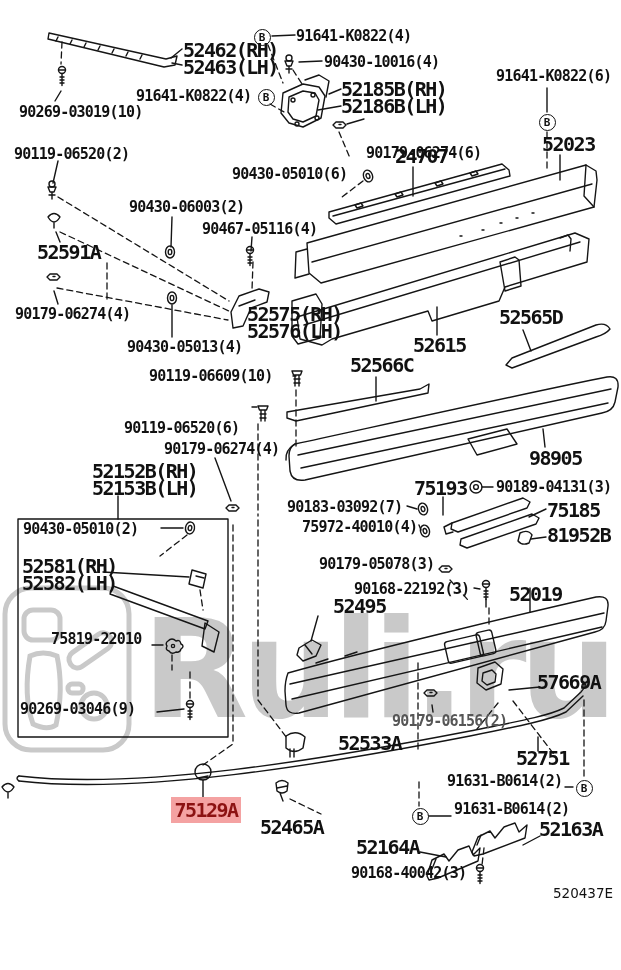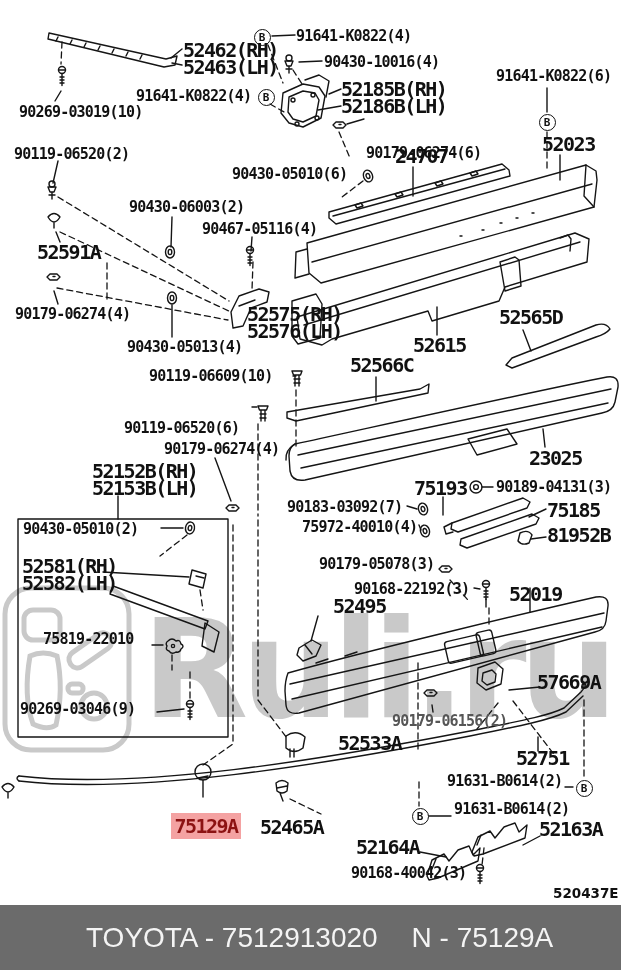--- a/index.html
+++ b/index.html
@@ -14,22 +14,22 @@
   #drawing{position:absolute;left:0;top:0;z-index:2;}
   
   #label-layer{position:absolute;left:0;top:0;width:621px;height:905px;z-index:3;}
   .plabel{position:absolute;white-space:nowrap;font-weight:bold;color:#111;}
   .plabel.sm{font-size:15px;line-height:16px;letter-spacing:-0.8px;}
   .plabel.lg{font-size:20px;line-height:19px;letter-spacing:-1.5px;}
   .bcall{position:absolute;width:17px;height:17px;border:1.7px solid #111;border-radius:50%;
          display:flex;align-items:center;justify-content:center;font-size:11px;font-weight:bold;
          color:#111;background:transparent;box-sizing:border-box;}
   #highlight{position:absolute;display:flex;align-items:center;justify-content:center;
-             font-size:20px;font-weight:bold;letter-spacing:-1.5px;z-index:3;margin-top:16px;}
-  #diagram-code{position:absolute;font-family:"DejaVu Sans",sans-serif;font-weight:bold;
+             font-size:20px;font-weight:bold;letter-spacing:-1.5px;z-index:3;}
+  #diagram-code{position:absolute;font-family:"DejaVu Sans",sans-serif;font-weight:normal;
                 font-size:13.5px;color:#111;z-index:4;}
   
   #footer{position:absolute;left:0;top:905px;width:621px;height:65px;z-index:5;
           display:flex;align-items:center;padding-left:86px;box-sizing:border-box;gap:34px;
           font-family:"Liberation Sans",sans-serif;font-size:28px;color:#f4f4f4;}
   svg .ln{fill:none;stroke:#151515;stroke-width:1.4;stroke-linecap:round;stroke-linejoin:round;}
   svg .dash{fill:none;stroke:#151515;stroke-width:1.3;stroke-dasharray:6 4;stroke-linecap:round;}
   svg .wm{fill:none;stroke:#c9c9c9;stroke-width:5;}
 </style>
 </head>
@@ -243,37 +243,37 @@
       <div class="plabel sm" style="left: 15px; top: 306px;">90179-06274(4)</div>
       <div class="plabel lg" style="left: 247px; top: 305px;">52575(RH)</div>
       <div class="plabel lg" style="left: 247px; top: 322px;">52576(LH)</div>
       <div class="plabel lg" style="left: 499px; top: 308px;">52565D</div>
       <div class="plabel lg" style="left: 413px; top: 336px;">52615</div>
       <div class="plabel sm" style="left: 127px; top: 339px;">90430-05013(4)</div>
       <div class="plabel lg" style="left: 350px; top: 356px;">52566C</div>
       <div class="plabel sm" style="left: 149px; top: 368px;">90119-06609(10)</div>
       <div class="plabel sm" style="left: 124px; top: 400px; margin-top: 20px;">90119-06520(6)</div>
       <div class="plabel sm" style="left: 164px; top: 441px;">90179-06274(4)</div>
-      <div class="plabel lg" style="left: 529px; top: 449px;">23025</div>
+      <div class="plabel lg" style="left: 529px; top: 449px;">98905</div>
       <div class="plabel lg" style="left: 92px; top: 462px;">52152B(RH)</div>
       <div class="plabel lg" style="left: 92px; top: 479px;">52153B(LH)</div>
       <div class="plabel lg" style="left: 414px; top: 479px; text-align: center;">75193</div>
       <div class="plabel sm" style="left: 496px; top: 479px;">90189-04131(3)</div>
       <div class="plabel sm" style="left: 287px; top: 499px;">90183-03092(7)</div>
       <div class="plabel lg" style="left: 547px; top: 501px;">75185</div>
       <div class="plabel sm" style="left: 302px; top: 519px;">75972-40010(4)</div>
       <div class="plabel sm" style="left: 23px; top: 521px;">90430-05010(2)</div>
       <div class="plabel lg" style="left: 547px; top: 526px; text-align: right;">81952B</div>
       <div class="plabel sm" style="left: 319px; top: 556px;">90179-05078(3)</div>
       <div class="plabel lg" style="left: 22px; top: 557px;">52581(RH)</div>
       <div class="plabel lg" style="left: 509px; top: 565px; margin-top: 20px;">52019</div>
       <div class="plabel lg" style="left: 22px; top: 574px;">52582(LH)</div>
       <div class="plabel sm" style="left: 354px; top: 581px;">90168-22192(3)</div>
       <div class="plabel lg" style="left: 333px; top: 597px;">52495</div>
-      <div class="plabel sm" style="left: 43px; top: 631px;">75819-22010</div>
+      <div class="plabel sm" style="left: 51px; top: 631px;">75819-22010</div>
       <div class="plabel lg" style="left: 537px; top: 673px;">57669A</div>
       <div class="plabel sm" style="left: 20px; top: 701px;">90269-03046(9)</div>
       <div class="plabel sm" style="left: 392px; top: 713px; color: rgb(86, 86, 86);">90179-06156(2)</div>
       <div class="plabel lg" style="left: 338px; top: 734px;">52533A</div>
       <div class="plabel lg" style="left: 516px; top: 749px;">52751</div>
       <div class="plabel sm" style="left: 447px; top: 773px;">91631-B0614(2)</div>
       <div class="plabel sm" style="left: 454px; top: 801px;">91631-B0614(2)</div>
       <div class="plabel lg" style="left: 260px; top: 818px;">52465A</div>
       <div class="plabel lg" style="left: 539px; top: 820px;">52163A</div>
       <div class="plabel lg" style="left: 356px; top: 838px;">52164A</div>
@@ -282,17 +282,13 @@
       <div class="bcall" style="left: 257.5px; top: 88.5px;">B</div>
       <div class="bcall" style="left: 538.5px; top: 113.5px;">B</div>
       <div class="bcall" style="left: 575.5px; top: 779.5px;">B</div>
       <div class="bcall" style="left: 411.5px; top: 807.5px;">B</div>
     </div>
 
   <div id="highlight" style="left: 171px; top: 797px; width: 70px; height: 26px; background: rgb(244, 162, 162); color: rgb(140, 18, 18);">75129A</div>
 
   <div id="diagram-code" style="left:553px;top:885px;">520437E</div>
 
-  <div id="footer" style="background: rgb(107, 107, 107);">
-    <span>TOYOTA - 7512913020</span>
-    <span>N - 75129A</span>
-  </div>
 </div>
 
 </body></html>

